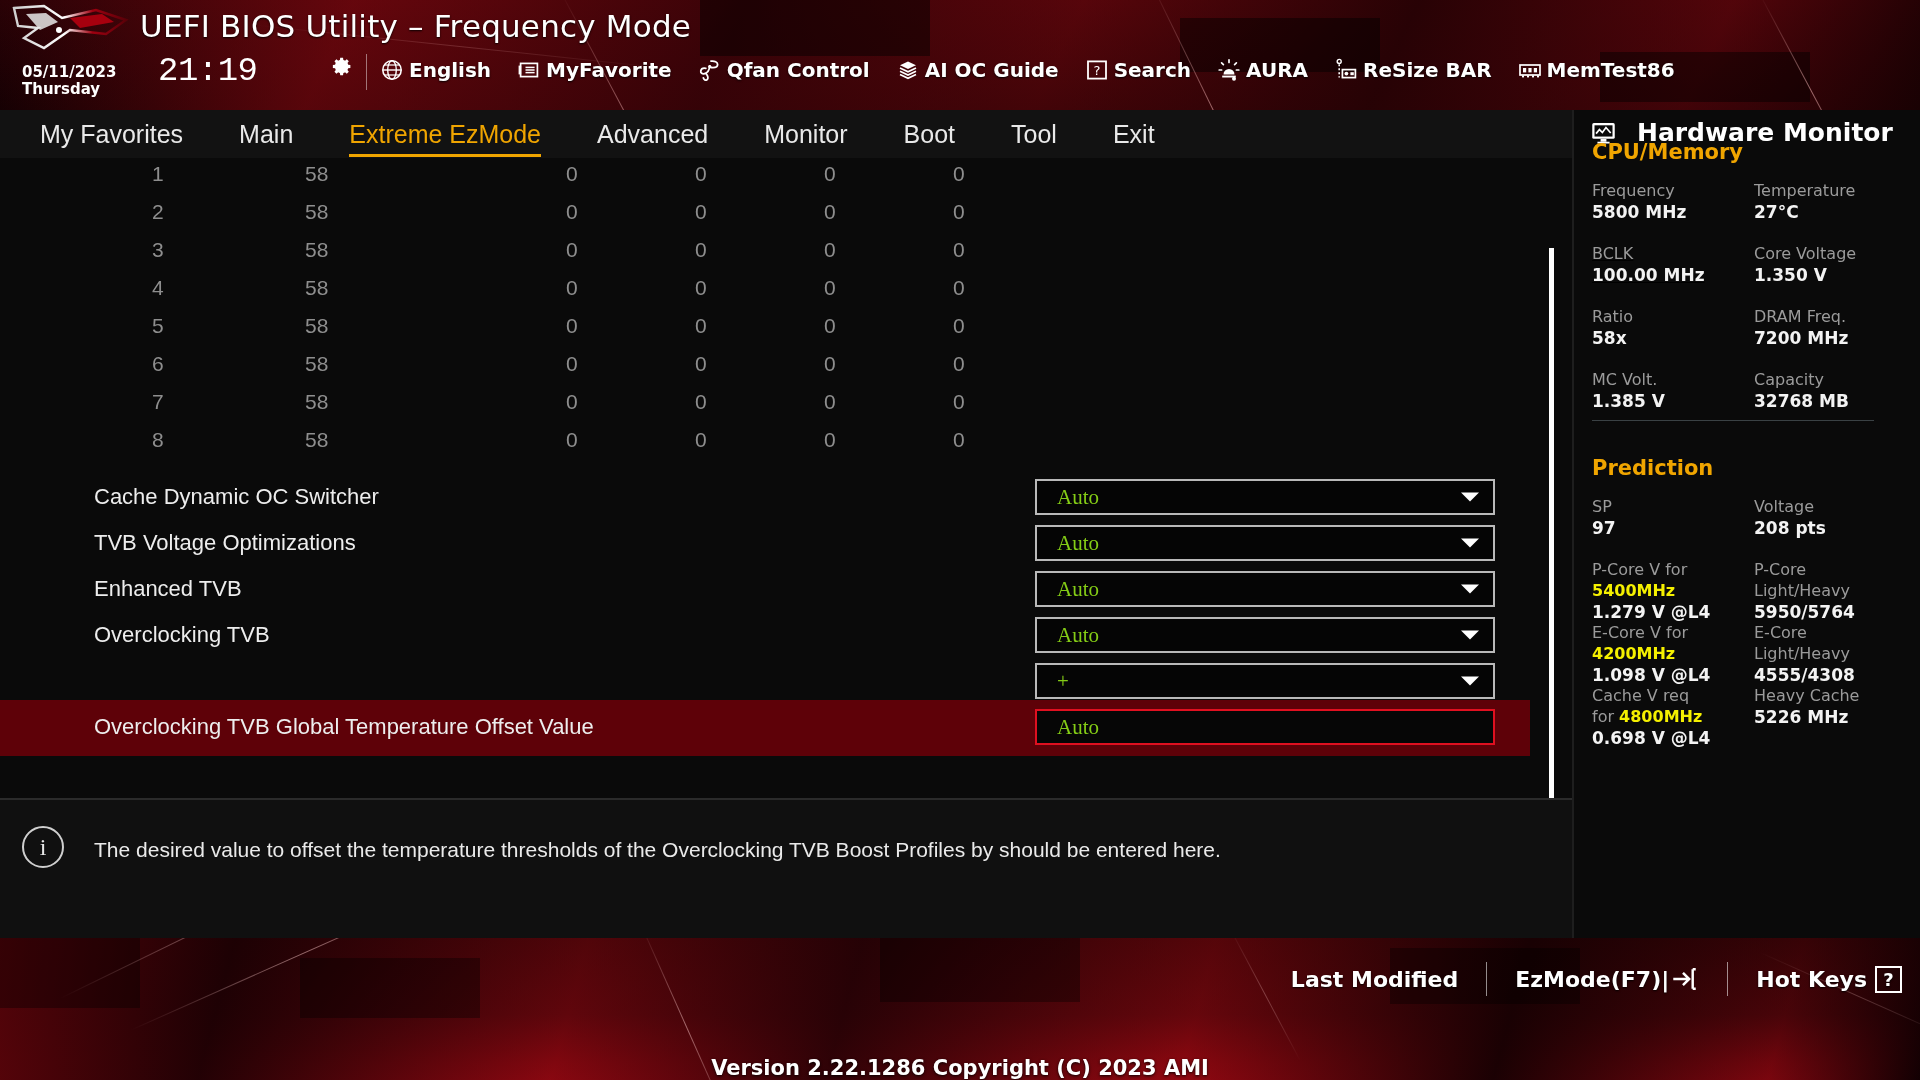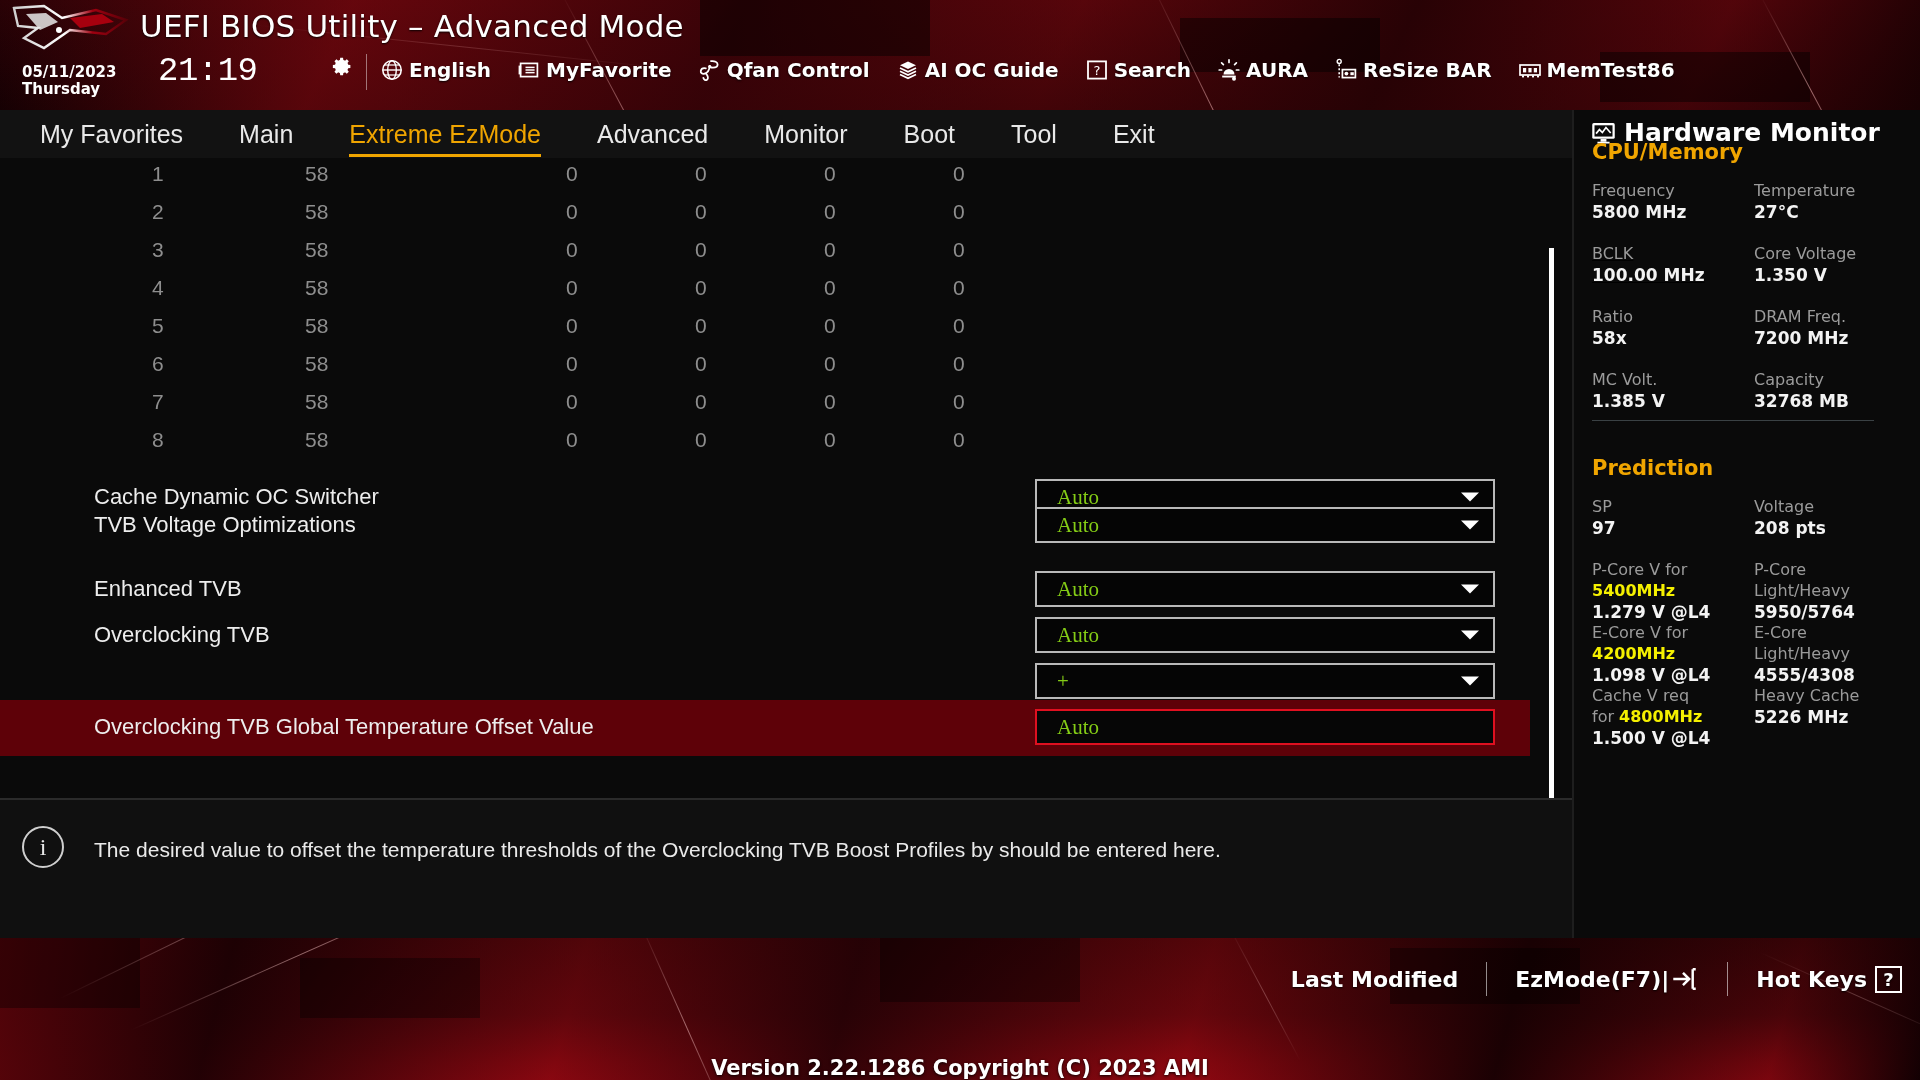--- a/index.html
+++ b/index.html
@@ -128,21 +128,21 @@
     font-size:21px; color:#eaeaea; font-family:"Liberation Sans", sans-serif; line-height:28px;
   }
 
   
   .sidebar {
     position:absolute; left:1572px; top:110px; width:348px; height:828px;
     background:#0a0a0a;
     border-left:2px solid #1e1e1e;
   }
   .sb-title {
-    position:absolute; left:16px; top:8px; display:flex; align-items:center; gap:7px;
+    position:absolute; left:16px; top:8px; display:flex; align-items:center; gap:20px;
   }
   .sb-title .t {
     font-size:25px; color:#ffffff; font-weight:700; font-family:"DejaVu Sans", sans-serif;
   }
   .sb-section {
     position:absolute; left:18px; font-size:21px; color:#f0a500; font-weight:700;
     font-family:"DejaVu Sans", sans-serif;
   }
   .sb-cell { position:absolute; width:156px; }
   .sb-k { font-size:16px; color:#9b9b9b; font-family:"DejaVu Sans", sans-serif; line-height:21px; }
@@ -203,21 +203,21 @@
           <stop offset="70%" stop-color="#a00010"></stop>
             <stop offset="100%" stop-color="#5a0008"></stop>
         </linearGradient>
       </defs>
       <path d="M4 4 L34 2 L52 14 L86 6 L116 16 L96 30 L60 26 L34 44 L14 34 L28 24 L8 22 Z" fill="none" stroke="url(#rogG)" stroke-width="2.4"></path>
       <path d="M16 10 L36 9 L48 18 L30 26 Z" fill="#e8e8e8" opacity="0.85"></path>
       <path d="M60 14 L92 10 L104 18 L70 24 Z" fill="#b4000f" opacity="0.9"></path>
       <circle cx="49" cy="26" r="3" fill="#ffffff"></circle>
     </svg>
 
-    <div class="title">UEFI BIOS Utility – Advanced Mode</div>
+    <div class="title">UEFI BIOS Utility – Frequency Mode</div>
 
     <div class="datewrap">
       <div class="d1">05/11/2023</div>
       <div class="d2">Thursday</div>
     </div>
     <div class="clock">21:19</div>
     <svg class="clock-gear" viewBox="0 0 24 24">
       <path fill="#ffffff" d="M12 8.3a3.7 3.7 0 100 7.4 3.7 3.7 0 000-7.4zm0 5.6a1.9 1.9 0 110-3.8 1.9 1.9 0 010 3.8z"></path>
       <path fill="#ffffff" d="M21 13.6v-3.2l-2.5-.4a6.9 6.9 0 00-.8-1.9l1.5-2-2.3-2.3-2 1.5a6.9 6.9 0 00-1.9-.8L12.6 2H9.4l-.4 2.5c-.7.2-1.3.5-1.9.8l-2-1.5L2.8 6.1l1.5 2c-.3.6-.6 1.2-.8 1.9L1 10.4v3.2l2.5.4c.2.7.5 1.3.8 1.9l-1.5 2 2.3 2.3 2-1.5c.6.3 1.2.6 1.9.8l.4 2.5h3.2l.4-2.5c.7-.2 1.3-.5 1.9-.8l2 1.5 2.3-2.3-1.5-2c.3-.6.6-1.2.8-1.9l2.5-.4z"></path>
     </svg>
@@ -400,21 +400,21 @@
         </div>
       </div>
     <div id="settings-list">
         <div class="setrow" style="top: 312px;">
           <div class="name">Cache Dynamic OC Switcher</div>
           <div class="field">
             <span class="val">Auto</span>
             <span class="caret"></span>
           </div>
         </div>
-        <div class="setrow" style="top: 340px; padding-left: 35px;">
+        <div class="setrow" style="top: 358px; padding-left: 35px;">
           <div class="name">TVB Voltage Optimizations</div>
           <div class="field">
             <span class="val">Auto</span>
             <span class="caret"></span>
           </div>
         </div>
         <div class="setrow" style="top: 404px;">
           <div class="name">Enhanced TVB</div>
           <div class="field">
             <span class="val">Auto</span>
@@ -520,21 +520,21 @@
           <div class="sb-v">1.098 V @L4</div>
         </div>
         <div class="sb-cell" style="left: 180px; top: 512px;">
           <div class="sb-k">E-Core</div>
           <div class="sb-k">Light/Heavy</div>
           <div class="sb-v">4555/4308</div>
         </div>
         <div class="sb-cell" style="left: 18px; top: 575px;">
           <div class="sb-k">Cache V req</div>
           <div class="sb-k"><span>for </span><span class="hi">4800MHz</span></div>
-          <div class="sb-v">1.500 V @L4</div>
+          <div class="sb-v">0.698 V @L4</div>
         </div>
         <div class="sb-cell" style="left: 180px; top: 575px;">
           <div class="sb-k">Heavy Cache</div>
           <div class="sb-k"></div>
           <div class="sb-v">5226 MHz</div>
         </div>
       </div>
   </div>
 
   <div class="footer">

